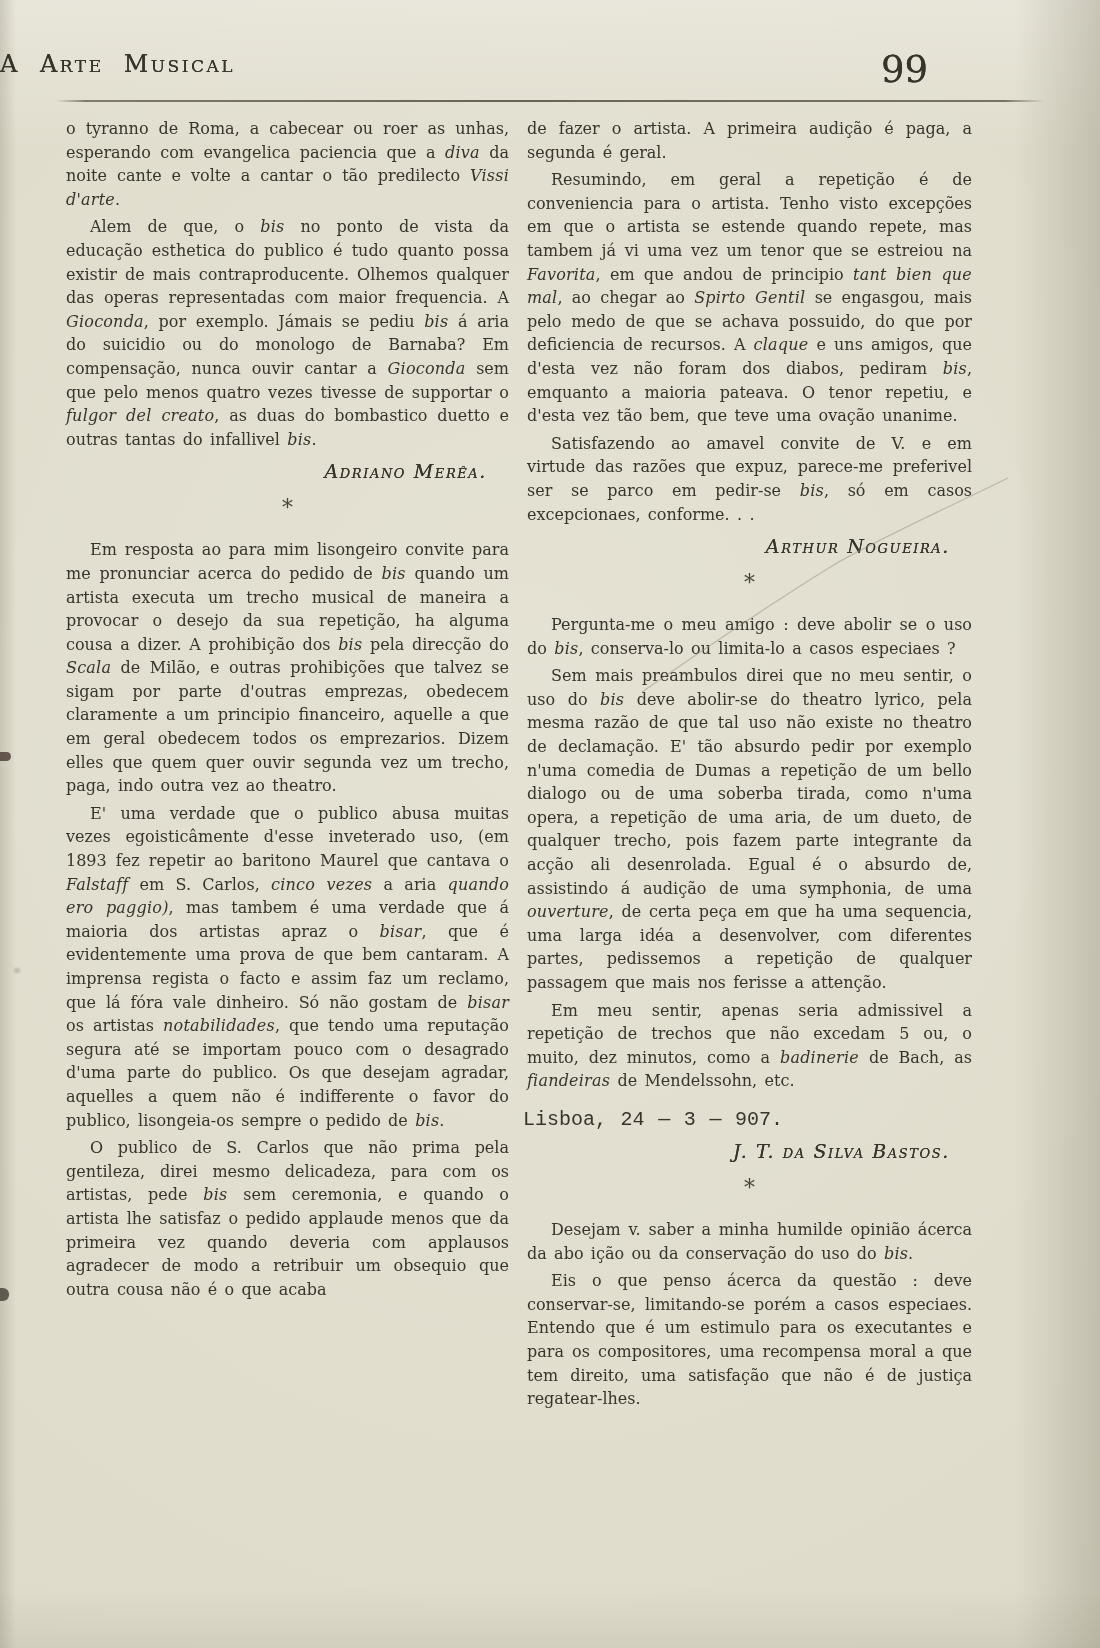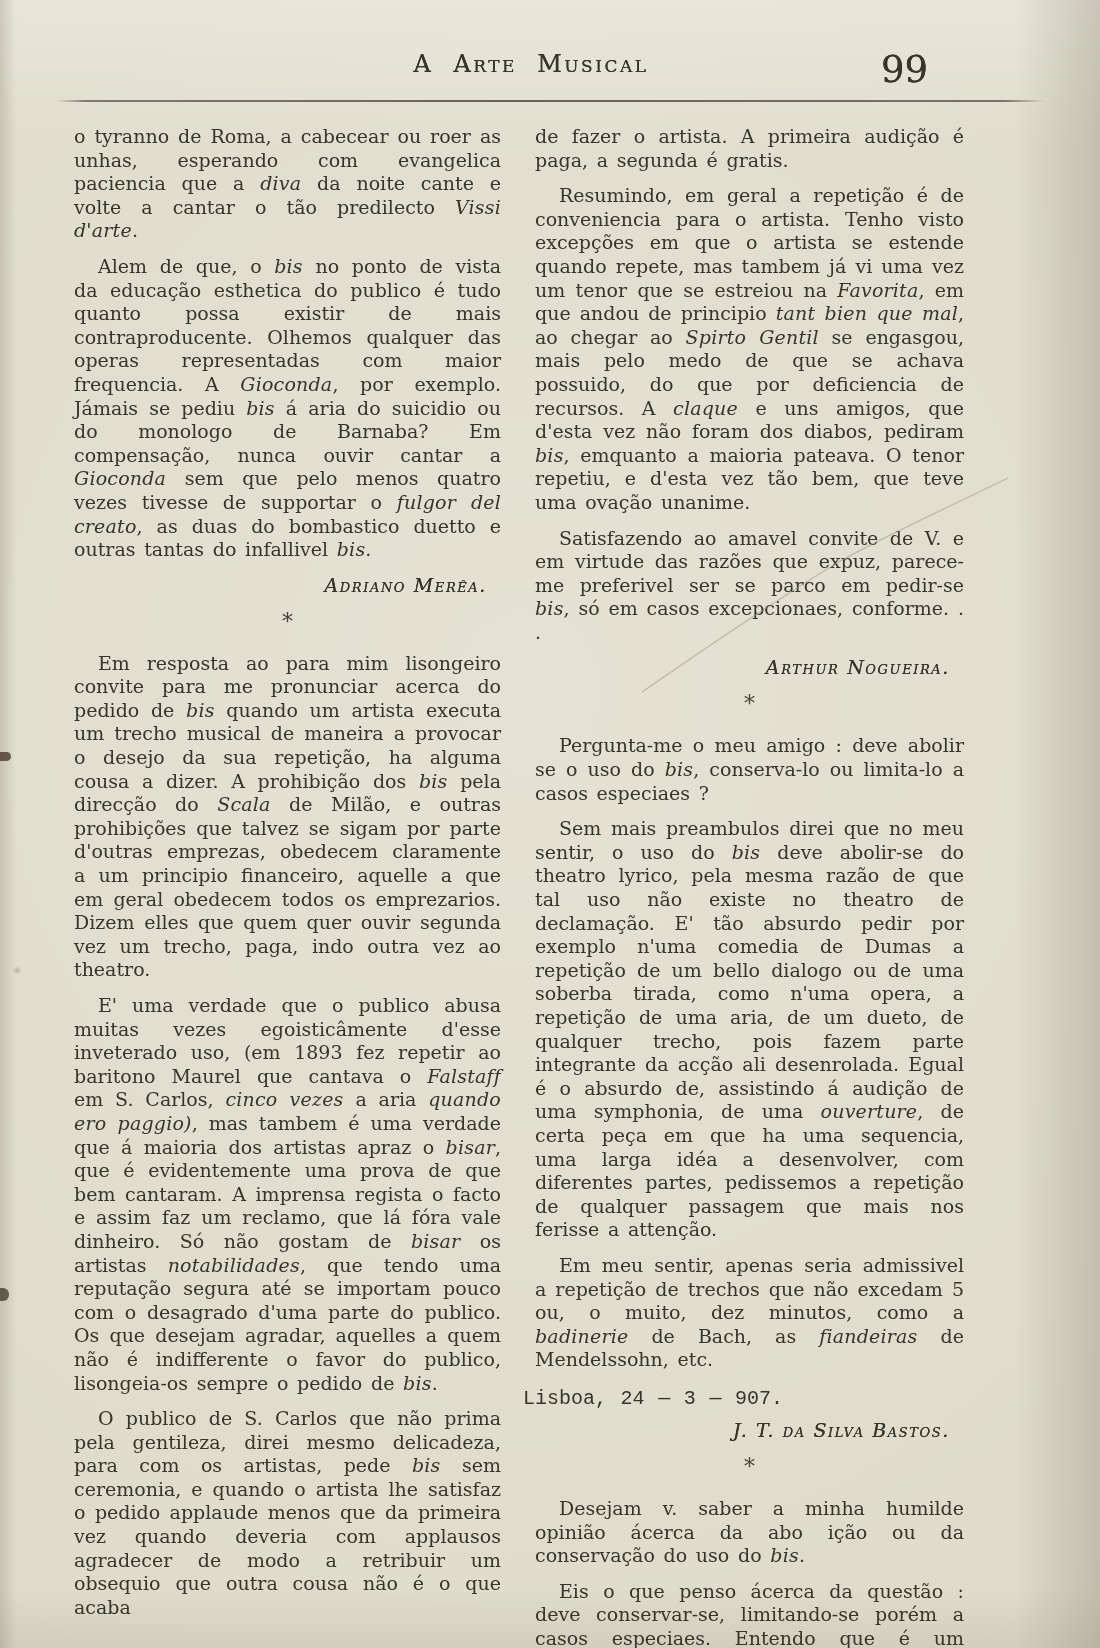--- a/index.html
+++ b/index.html
@@ -9,38 +9,37 @@
     color:var(--ink,#37342c);
     background:
       linear-gradient(90deg, rgba(96,90,72,.20) 0, rgba(0,0,0,0) 16px),
       linear-gradient(270deg, rgba(90,84,64,.22) 0, rgba(0,0,0,0) 85px),
       linear-gradient(180deg, rgba(255,255,252,.28) 0, rgba(0,0,0,0) 150px),
       linear-gradient(0deg, rgba(96,90,72,.10) 0, rgba(0,0,0,0) 60px),
       radial-gradient(120% 90% at 48% 42%, rgba(255,255,252,.20), rgba(0,0,0,0) 78%),
       var(--paper,#dedbca);
   }
   .page-header-title{
-    position:absolute;top:50px;left:0;width:1000px;text-align:center;
+    position:absolute;top:50px;left:0;width:1000px;
     font-variant:small-caps;font-size:24px;letter-spacing:2.5px;word-spacing:10px;
     text-shadow:0 0 .5px currentColor;
-    padding-left:31px;
   }
   .page-number{
     position:absolute;top:48px;right:172px;font-size:37px;text-shadow:0 0 .4px currentColor;
   }
   .rule{
     position:absolute;top:100px;left:56px;width:988px;height:2px;border:0;margin:0;
     background:linear-gradient(90deg, rgba(72,68,56,0), rgba(72,68,56,.65) 3%,
       rgba(72,68,56,.8) 45%, rgba(72,68,56,.7) 96%, rgba(72,68,56,0));
   }
   .col{position:absolute;top:113px;}
   #col-left{left:62px;width:451px;}
   #col-right{left:523px;width:453px;}
   p.para{
-    margin:12px;font-size:19px;line-height:23.6px;text-align:justify;
+    margin:4px;font-size:16px;line-height:23.6px;text-align:justify;
     text-indent:24px;word-spacing:.14em;
   }
   p.para.noindent{text-indent:0;}
   p.para i{font-style:italic;letter-spacing:.2px;}
   .sig{
     font-variant:small-caps;letter-spacing:1.6px;text-align:right;
     padding-right:26px;font-size:19px;margin:9px 0 2px;
     text-shadow:0 0 .4px currentColor;
     font-style:italic;
   }
@@ -64,21 +63,21 @@
 <div class="col" id="col-left">
     <p class="para noindent"><span>o tyranno de Roma, a cabecear ou roer as unhas, esperando com evangelica paciencia que a </span><i>diva</i><span> da noite cante e volte a cantar o tão predilecto </span><i>Vissi d'arte</i><span>.</span></p>
     <p class="para"><span>Alem de que, o </span><i>bis</i><span> no ponto de vista da educação esthetica do publico é tudo quanto possa existir de mais contraproducente. Olhemos qualquer das operas representadas com maior frequencia. A </span><i>Gioconda</i><span>, por exemplo. Jámais se pediu </span><i>bis</i><span> á aria do suicidio ou do monologo de Barnaba? Em compensação, nunca ouvir cantar a </span><i>Gioconda</i><span> sem que pelo menos quatro vezes tivesse de supportar o </span><i>fulgor del creato</i><span>, as duas do bombastico duetto e outras tantas do infallivel </span><i>bis</i><span>.</span></p>
     <div class="sig">Adriano Merêa.</div>
     <div class="star">*</div>
     <p class="para"><span>Em resposta ao para mim lisongeiro convite para me pronunciar acerca do pedido de </span><i>bis</i><span> quando um artista executa um trecho musical de maneira a provocar o desejo da sua repetição, ha alguma cousa a dizer. A prohibição dos </span><i>bis</i><span> pela direcção do </span><i>Scala</i><span> de Milão, e outras prohibições que talvez se sigam por parte d'outras emprezas, obedecem claramente a um principio financeiro, aquelle a que em geral obedecem todos os emprezarios. Dizem elles que quem quer ouvir segunda vez um trecho, paga, indo outra vez ao theatro.</span></p>
     <p class="para"><span>E' uma verdade que o publico abusa muitas vezes egoisticâmente d'esse inveterado uso, (em 1893 fez repetir ao baritono Maurel que cantava o </span><i>Falstaff</i><span> em S. Carlos, </span><i>cinco vezes</i><span> a aria </span><i>quando ero paggio)</i><span>, mas tambem é uma verdade que á maioria dos artistas apraz o </span><i>bisar</i><span>, que é evidentemente uma prova de que bem cantaram. A imprensa regista o facto e assim faz um reclamo, que lá fóra vale dinheiro. Só não gostam de </span><i>bisar</i><span> os artistas </span><i>notabilidades</i><span>, que tendo uma reputação segura até se importam pouco com o desagrado d'uma parte do publico. Os que desejam agradar, aquelles a quem não é indifferente o favor do publico, lisongeia-os sempre o pedido de </span><i>bis</i><span>.</span></p>
     <p class="para"><span>O publico de S. Carlos que não prima pela gentileza, direi mesmo delicadeza, para com os artistas, pede </span><i>bis</i><span> sem ceremonia, e quando o artista lhe satisfaz o pedido applaude menos que da primeira vez quando deveria com applausos agradecer de modo a retribuir um obsequio que outra cousa não é o que acaba</span></p>
   </div>
 <div class="col" id="col-right">
-    <p class="para noindent"><span>de fazer o artista. A primeira audição é paga, a segunda é gratis.</span></p>
+    <p class="para noindent"><span>de fazer o artista. A primeira audição é paga, a segunda é geral.</span></p>
     <p class="para"><span>Resumindo, em geral a repetição é de conveniencia para o artista. Tenho visto excepções em que o artista se estende quando repete, mas tambem já vi uma vez um tenor que se estreiou na </span><i>Favorita</i><span>, em que andou de principio </span><i>tant bien que mal</i><span>, ao chegar ao </span><i>Spirto Gentil</i><span> se engasgou, mais pelo medo de que se achava possuido, do que por deficiencia de recursos. A </span><i>claque</i><span> e uns amigos, que d'esta vez não foram dos diabos, pediram </span><i>bis</i><span>, emquanto a maioria pateava. O tenor repetiu, e d'esta vez tão bem, que teve uma ovação unanime.</span></p>
     <p class="para"><span>Satisfazendo ao amavel convite de V. e em virtude das razões que expuz, parece-me preferivel ser se parco em pedir-se </span><i>bis</i><span>, só em casos excepcionaes, conforme. . .</span></p>
     <div class="sig">Arthur Nogueira.</div>
     <div class="star">*</div>
     <p class="para"><span>Pergunta-me o meu amigo : deve abolir se o uso do </span><i>bis</i><span>, conserva-lo ou limita-lo a casos especiaes ?</span></p>
     <p class="para"><span>Sem mais preambulos direi que no meu sentir, o uso do </span><i>bis</i><span> deve abolir-se do theatro lyrico, pela mesma razão de que tal uso não existe no theatro de declamação. E' tão absurdo pedir por exemplo n'uma comedia de Dumas a repetição de um bello dialogo ou de uma soberba tirada, como n'uma opera, a repetição de uma aria, de um dueto, de qualquer trecho, pois fazem parte integrante da acção ali desenrolada. Egual é o absurdo de, assistindo á audição de uma symphonia, de uma </span><i>ouverture</i><span>, de certa peça em que ha uma sequencia, uma larga idéa a desenvolver, com diferentes partes, pedissemos a repetição de qualquer passagem que mais nos ferisse a attenção.</span></p>
     <p class="para"><span>Em meu sentir, apenas seria admissivel a repetição de trechos que não excedam 5 ou, o muito, dez minutos, como a </span><i>badinerie</i><span> de Bach, as </span><i>fiandeiras</i><span> de Mendelssohn, etc.</span></p>
     <div class="dateline">Lisboa, 24 — 3 — 907.</div>
     <div class="sig">J. T. da Silva Bastos.</div>
     <div class="star">*</div>

